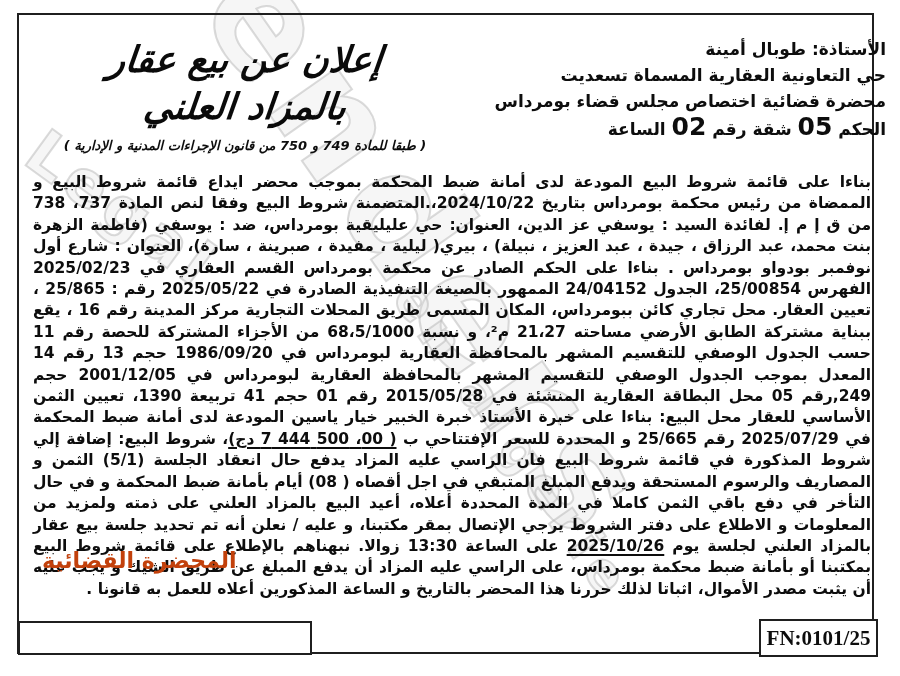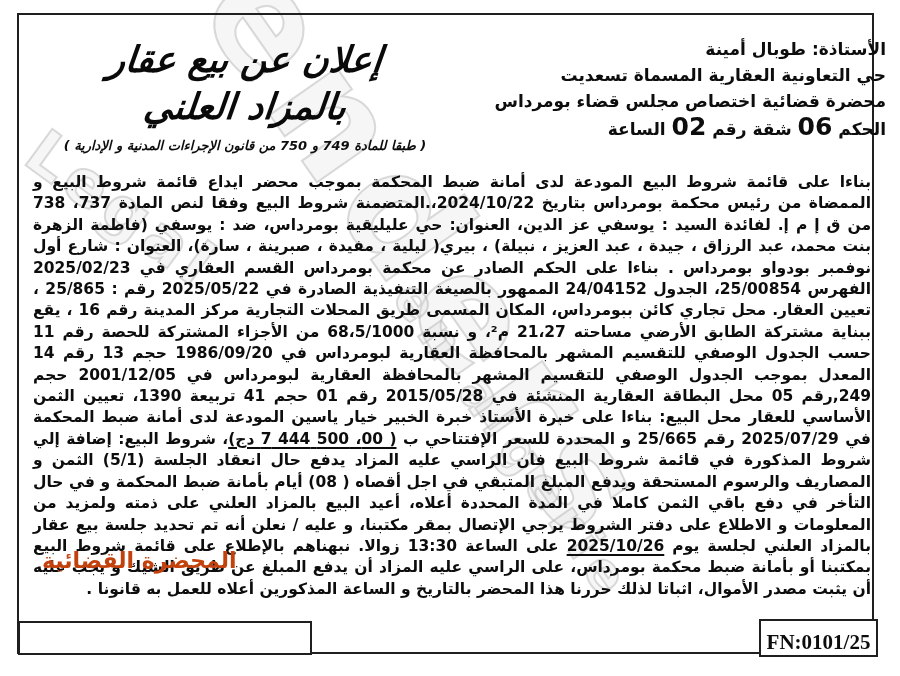--- a/index.html
+++ b/index.html
@@ -118,21 +118,21 @@
     white-space: nowrap;
   }
   .ref-box {
     position: absolute;
     left: 759px; top: 619px;
     width: 119px; height: 38px;
     border: 2px solid #1f1f1f;
     background: #ffffff;
     z-index: 3;
     display: flex;
-    align-items: flex-end;
+    align-items: center;
     justify-content: center;
     font-family: "Liberation Serif", "DejaVu Serif", serif;
     font-size: 21px;
     font-weight: bold;
     color: #0d0d0d;
   }
 </style>
 </head>
 <body>
 
@@ -141,21 +141,21 @@
   <div class="wm wm1">enders</div>
   <div class="wm wm2">Legal</div>
   <div class="wm wm3">en algerie</div>
 
   <div class="doc-border"></div>
 
   <div class="hdr-right">
     <div>الأستاذة: طوبال أمينة</div>
     <div>حي التعاونية العقارية المسماة تسعديت</div>
     <div>محضرة قضائية اختصاص مجلس قضاء بومرداس</div>
-    <div><span>الحكم </span><span class="bignum">06</span><span> شقة رقم </span><span class="bignum">02</span><span> الساعة</span></div>
+    <div><span>الحكم </span><span class="bignum">05</span><span> شقة رقم </span><span class="bignum">02</span><span> الساعة</span></div>
   </div>
 
   <div class="title-block">
     <div class="title-line">إعلان عن بيع عقار</div>
     <div class="title-line">بالمزاد العلني</div>
     <div class="subtitle">( طبقا للمادة 749 و 750 من قانون الإجراءات المدنية و الإدارية )</div>
   </div>
 
   <p class="body-text"><span>بناءا على قائمة شروط البيع المودعة لدى أمانة ضبط المحكمة بموجب محضر ايداع قائمة شروط البيع و الممضاة من رئيس محكمة بومرداس بتاريخ 2024/10/22،.المتضمنة شروط البيع وفقا لنص المادة 737، 738 من ق إ م إ. لفائدة السيد : يوسفي عز الدين، العنوان: حي عليليقية بومرداس، ضد : يوسفي (فاطمة الزهرة بنت محمد، عبد الرزاق ، جيدة ، عبد العزيز ، نبيلة) ، بيري( ليلية ، مفيدة ، صبرينة ، سارة)، العنوان : شارع أول نوفمبر بودواو بومرداس . بناءا على الحكم الصادر عن محكمة بومرداس القسم العقاري في 2025/02/23 الفهرس 25/00854، الجدول 24/04152 الممهور بالصيغة التنفيذية الصادرة في 2025/05/22 رقم : 25/865 ، تعيين العقار. محل تجاري كائن ببومرداس، المكان المسمى طريق المحلات التجارية مركز المدينة رقم 16 ، يقع ببناية مشتركة الطابق الأرضي مساحته 21،27 م²، و نسبة 68،5/1000 من الأجزاء المشتركة للحصة رقم 11 حسب الجدول الوصفي للتقسيم المشهر بالمحافظة العقارية لبومرداس في 1986/09/20 حجم 13 رقم 14 المعدل بموجب الجدول الوصفي للتقسيم المشهر بالمحافظة العقارية لبومرداس في 2001/12/05 حجم 249,رقم 05 محل البطاقة العقارية المنشئة في 2015/05/28 رقم 01 حجم 41 تربيعة 1390، تعيين الثمن الأساسي للعقار محل البيع: بناءا على خبرة الأستاذ خبرة الخبير خيار ياسين المودعة لدى أمانة ضبط المحكمة في 2025/07/29 رقم 25/665 و المحددة للسعر الإفتتاحي ب </span><span class="u">( 00، 500 444 7 دج)</span><span>، شروط البيع: إضافة إلي شروط المذكورة في قائمة شروط البيع فان الراسي عليه المزاد يدفع حال انعقاد الجلسة (5/1) الثمن و المصاريف والرسوم المستحقة ويدفع المبلغ المتبقي في اجل أقصاه ( 08) أيام بأمانة ضبط المحكمة و في حال التأخر في دفع باقي الثمن كاملا في المدة المحددة أعلاه، أعيد البيع بالمزاد العلني على ذمته ولمزيد من المعلومات و الاطلاع على دفتر الشروط يرجي الإتصال بمقر مكتبنا، و عليه / نعلن أنه تم تحديد جلسة بيع عقار بالمزاد العلني لجلسة يوم </span><span class="u">2025/10/26</span><span> على الساعة 13:30 زوالا. نبهناهم بالإطلاع على قائمة شروط البيع بمكتبنا أو بأمانة ضبط محكمة بومرداس، على الراسي عليه المزاد أن يدفع المبلغ عن طريق الشيك و يجب عليه أن يثبت مصدر الأموال، اثباتا لذلك حررنا هذا المحضر بالتاريخ و الساعة المذكورين أعلاه للعمل به قانونا .</span></p>
 

